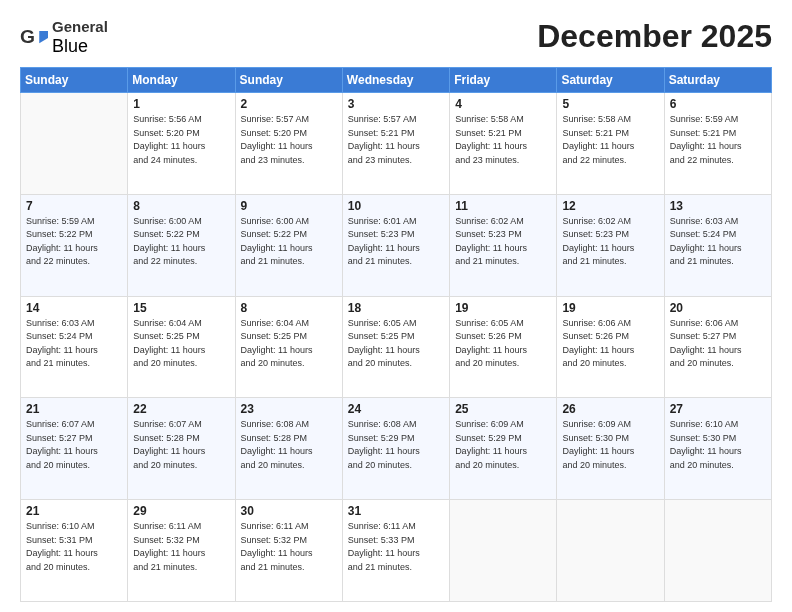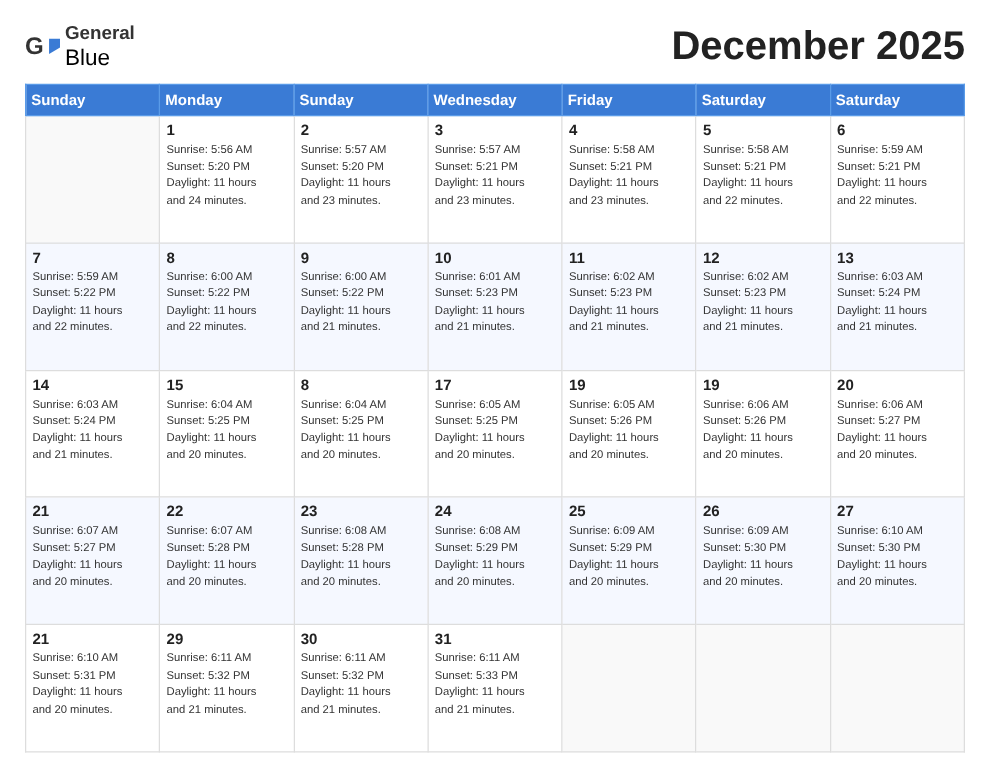--- a/index.html
+++ b/index.html
@@ -186,21 +186,21 @@
           </td>
           <td>
             <span class="day-num">15</span>
             <div class="day-info">Sunrise: 6:04 AM<br>Sunset: 5:25 PM<br>Daylight: 11 hours<br>and 20 minutes.</div>
           </td>
           <td>
             <span class="day-num">8</span>
             <div class="day-info">Sunrise: 6:04 AM<br>Sunset: 5:25 PM<br>Daylight: 11 hours<br>and 20 minutes.</div>
           </td>
           <td>
-            <span class="day-num">17</span>
+            <span class="day-num">18</span>
             <div class="day-info">Sunrise: 6:05 AM<br>Sunset: 5:25 PM<br>Daylight: 11 hours<br>and 20 minutes.</div>
           </td>
           <td>
             <span class="day-num">19</span>
             <div class="day-info">Sunrise: 6:05 AM<br>Sunset: 5:26 PM<br>Daylight: 11 hours<br>and 20 minutes.</div>
           </td>
           <td>
             <span class="day-num">19</span>
             <div class="day-info">Sunrise: 6:06 AM<br>Sunset: 5:26 PM<br>Daylight: 11 hours<br>and 20 minutes.</div>
           </td>

